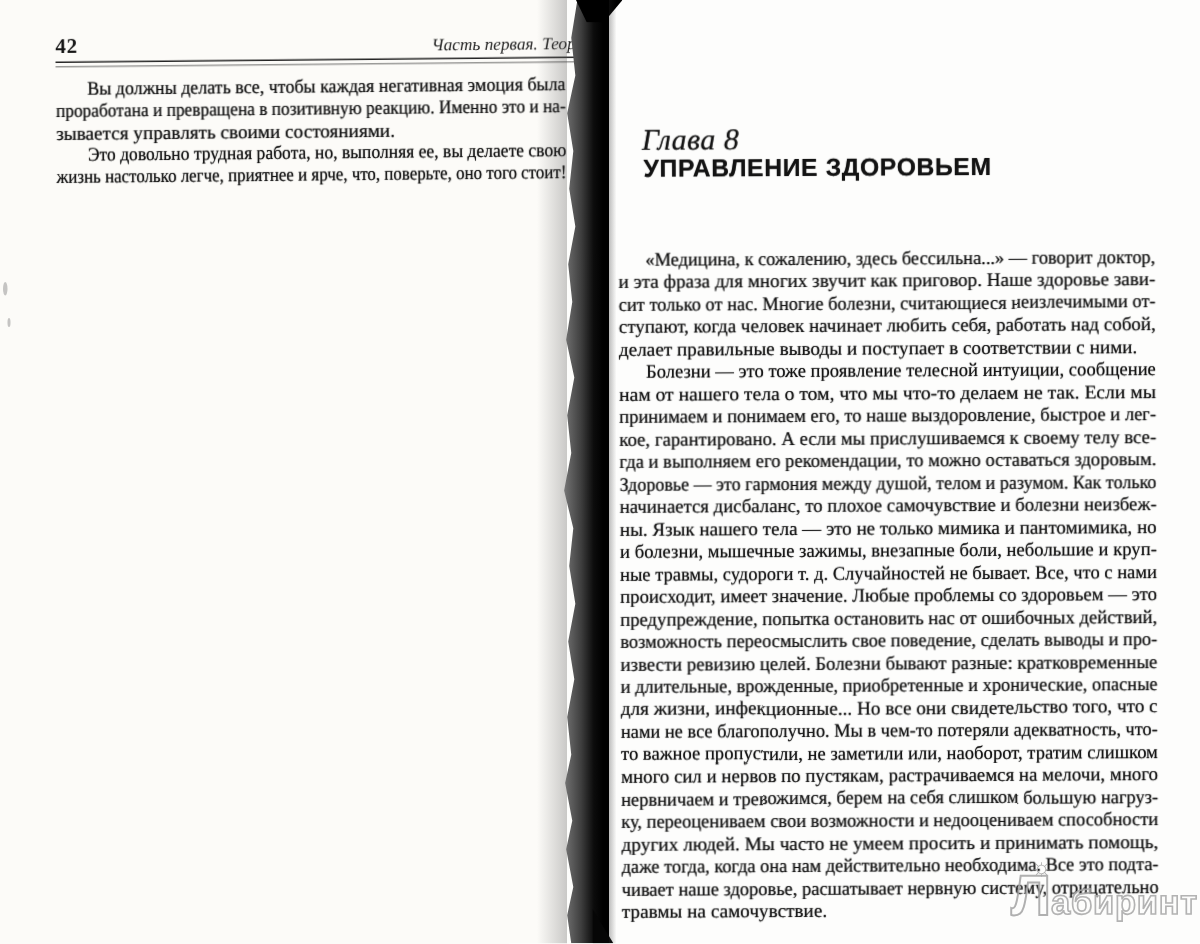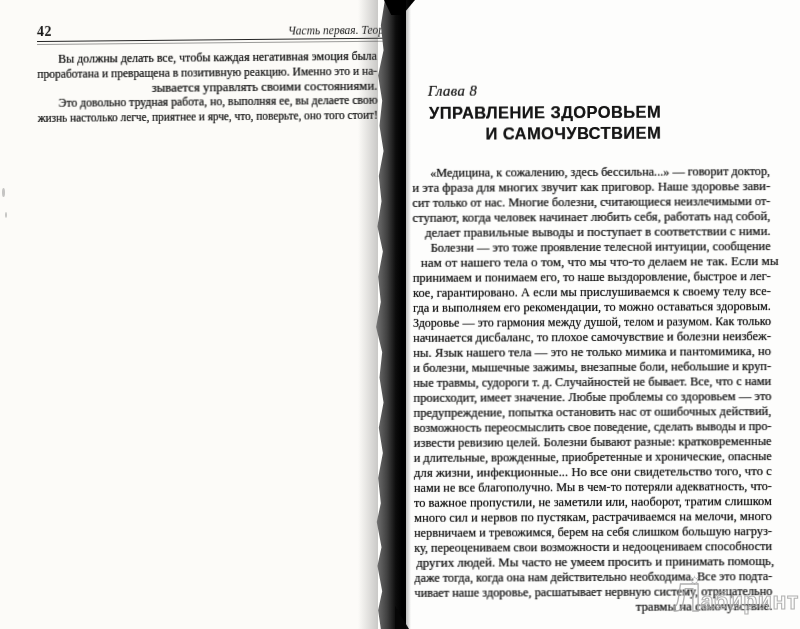--- a/index.html
+++ b/index.html
@@ -1,19 +1,19 @@
 <!DOCTYPE html>
 <html><head>
 <meta charset="utf-8">
 <style>
   html,body{margin:0;padding:0;}
   body{width:800px;height:629px;overflow:hidden;background:#ffffff;
        font-family:"Liberation Serif", serif;position:relative;}
 
-  .photo{position:absolute;inset:0;background:#fdfdfb;text-align:right;}
+  .photo{position:absolute;inset:0;background:#fdfdfb;}
 
   
   .left-page{position:absolute;left:0;top:0;width:378px;height:629px;
              background:#fcfbf8;z-index:1;}
   .lp-rotate{position:absolute;inset:0;transform:rotate(-0.55deg);
              transform-origin:40px 40px;filter:blur(0.25px);}
   .lp-header{position:absolute;left:37px;top:24px;width:358px;height:16px;}
   .page-num{position:absolute;left:0;top:0;font-weight:700;font-size:14px;
             color:#161616;letter-spacing:0.5px;}
   .running-title{position:absolute;right:0;top:3px;font-style:italic;
@@ -43,21 +43,21 @@
     clip-path:polygon(0 0,100% 100%,0 100%);}
   .gutter-right-shadow{position:absolute;left:406px;top:0;width:5px;height:629px;
     background:linear-gradient(to right,rgba(40,40,40,.3),rgba(40,40,40,0));}
 
   
   .right-page{position:absolute;left:404px;top:0;width:396px;height:629px;
               background:#fdfdfc;z-index:1;}
   .rp-rotate{position:absolute;inset:0;transform:rotate(-0.3deg);
              transform-origin:0 120px;filter:blur(0.2px);}
   .chapter-label{position:absolute;left:24px;top:83px;font-style:italic;
-                 font-size:15px;color:#151515;letter-spacing:0.3px;
+                 font-size:20px;color:#151515;letter-spacing:0.3px;
                  text-shadow:0 0 0.6px rgba(15,15,15,.7);}
   .chapter-title{position:absolute;left:25px;top:103px;margin:0;
                  font-family:"Liberation Sans", sans-serif;font-weight:700;
                  font-size:16.5px;line-height:20.5px;letter-spacing:0.4px;
                  color:#131313;text-shadow:0 0 0.6px rgba(15,15,15,.7);}
   .rp-body{position:absolute;left:8px;top:166px;width:358px;
            font-size:12.8px;line-height:15px;color:#141414;
            text-shadow:0 0 0.7px rgba(15,15,15,.72);}
 
   
@@ -107,21 +107,20 @@
     <div class="speck speck1"></div>
     <div class="speck speck2"></div>
     <div class="lp-edge-shade"></div>
   </section>
 
   <section class="right-page">
     <div class="rp-rotate">
       <div class="chapter-label">Глава 8</div>
       <h1 class="chapter-title">
         <span>УПРАВЛЕНИЕ ЗДОРОВЬЕМ</span><br>
-        <span>И САМОЧУВСТВИЕМ</span>
       </h1>
       <div class="rp-body">
         <div class="para">
             <div class="tline"><span class="tline-inner" style="margin-left: 18px; transform: scaleX(0.9568);">«Медицина, к сожалению, здесь бессильна...» — говорит доктор,</span></div>
             <div class="tline"><span class="tline-inner" style="transform: scaleX(0.9966);">и эта фраза для многих звучит как приговор. Наше здоровье зави-</span></div>
             <div class="tline"><span class="tline-inner" style="transform: scaleX(0.9589);">сит только от нас. Многие болезни, считающиеся неизлечимыми от-</span></div>
             <div class="tline"><span class="tline-inner" style="transform: scaleX(0.9876);">ступают, когда человек начинает любить себя, работать над собой,</span></div>
             <div class="tline tline-last"><span class="tline-inner">делает правильные выводы и поступает в соответствии с ними.</span></div>
           </div>
         <div class="para">

